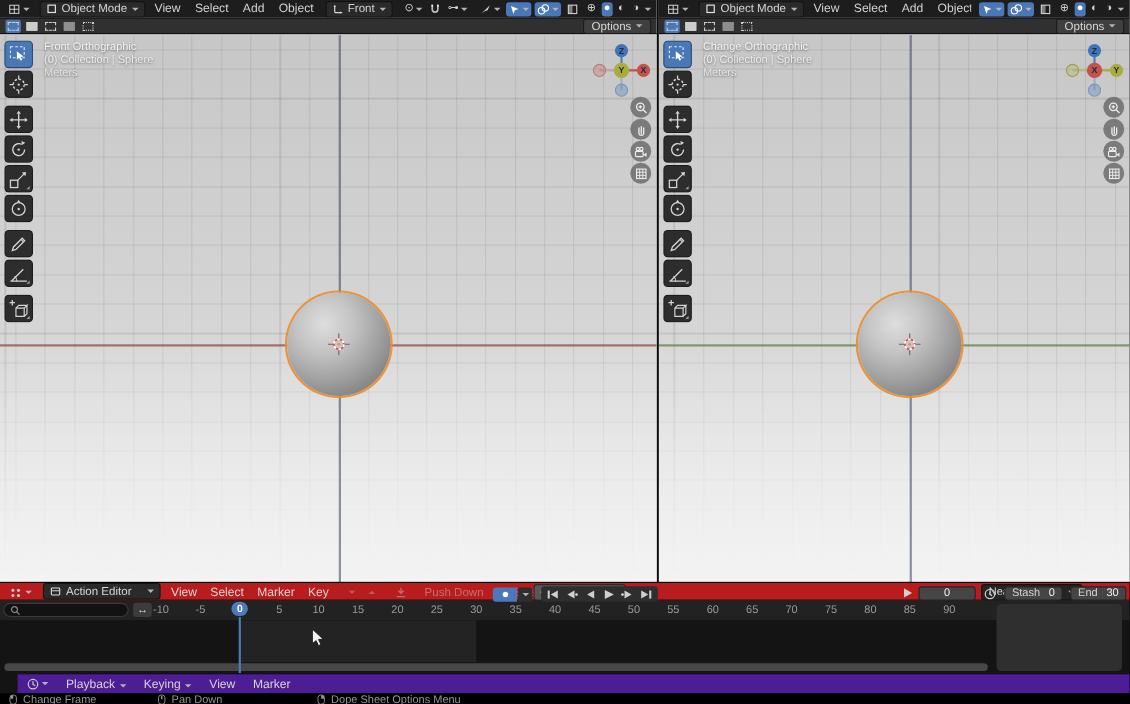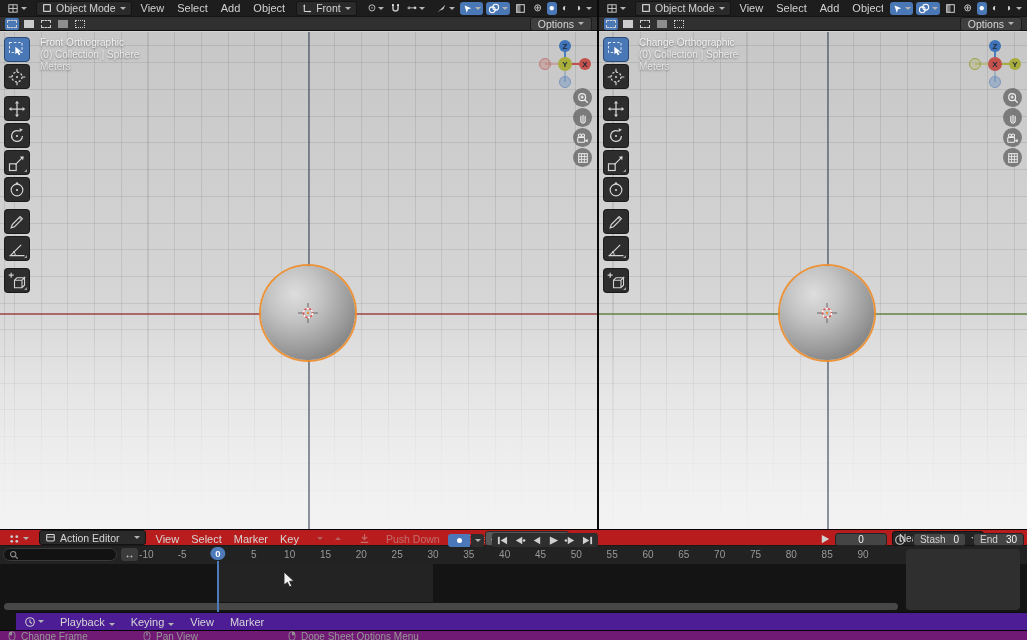--- a/index.html
+++ b/index.html
@@ -95,21 +95,21 @@
   .akcaret{width:13px;height:13px;background:#2e2e2e;border-radius:0 3px 3px 0;margin-left:1px;
            display:flex;align-items:center;justify-content:center}
   .transport{display:flex;align-items:center;gap:2px;background:#2e2e2e;border-radius:3px;padding:1px 3px;margin-left:8px}
   .tpb{width:15px;height:12px;display:flex;align-items:center;justify-content:center}
   .pb-right{position:absolute;right:3px;top:3px;display:flex;align-items:center;gap:7px}
   .field{background:#454545;border:1px solid #242424;border-radius:3px;height:13px;display:flex;align-items:center;
          font-size:10px;color:#f2f2f2;box-sizing:border-box}
   .f-frame{width:52px;justify-content:center}
   .f-range{padding:0 6px;gap:8px}
   .f-range .lab{color:#d4d4d4}
-  .sb{position:absolute;left:0;right:0;top:100px;height:11px;background:#701a75;border-top:1px solid #050505;
+  .sb{position:absolute;left:0;right:0;top:100px;height:11px;background:#000000;border-top:1px solid #050505;
       box-sizing:border-box;font-size:10px;color:#969696}
   .sbitem{position:absolute;top:0;height:10px;display:flex;align-items:center;gap:5px}
   .mouse-cursor{position:absolute;left:283px;top:41px}
   .glyph{font-size:10px;line-height:10px}
   svg{display:block}
 </style>
 </head>
 <body>
 
 <div class="vp" id="vp-left">
@@ -726,21 +726,21 @@
           <rect x="1" y="1" width="7" height="10" rx="3" fill="none" stroke="#969696"></rect>
           <path d="M1.5,2 Q1.5,1.3 2.8,1.2 L4.5,1.2 L4.5,5 L1.5,5 z" fill="#969696"></path>
         </svg>
       <span>Change Frame</span>
     </span>
     <span class="sbitem" style="left:143px">
       <svg width="8" height="10" viewBox="0 0 9 12">
           <rect x="1" y="1" width="7" height="10" rx="3" fill="none" stroke="#969696"></rect>
           <rect x="3.7" y="2" width="1.6" height="3.5" fill="#969696"></rect>
         </svg>
-      <span>Pan View</span>
+      <span>Pan Down</span>
     </span>
     <span class="sbitem" style="left:288px">
       <svg width="8" height="10" viewBox="0 0 9 12">
           <rect x="1" y="1" width="7" height="10" rx="3" fill="none" stroke="#969696"></rect>
           <path d="M4.5,1.2 L6.2,1.2 Q7.5,1.3 7.5,2 L7.5,5 L4.5,5 z" fill="#969696"></path>
         </svg>
       <span>Dope Sheet Options Menu</span>
     </span>
   </div>
 </div>

